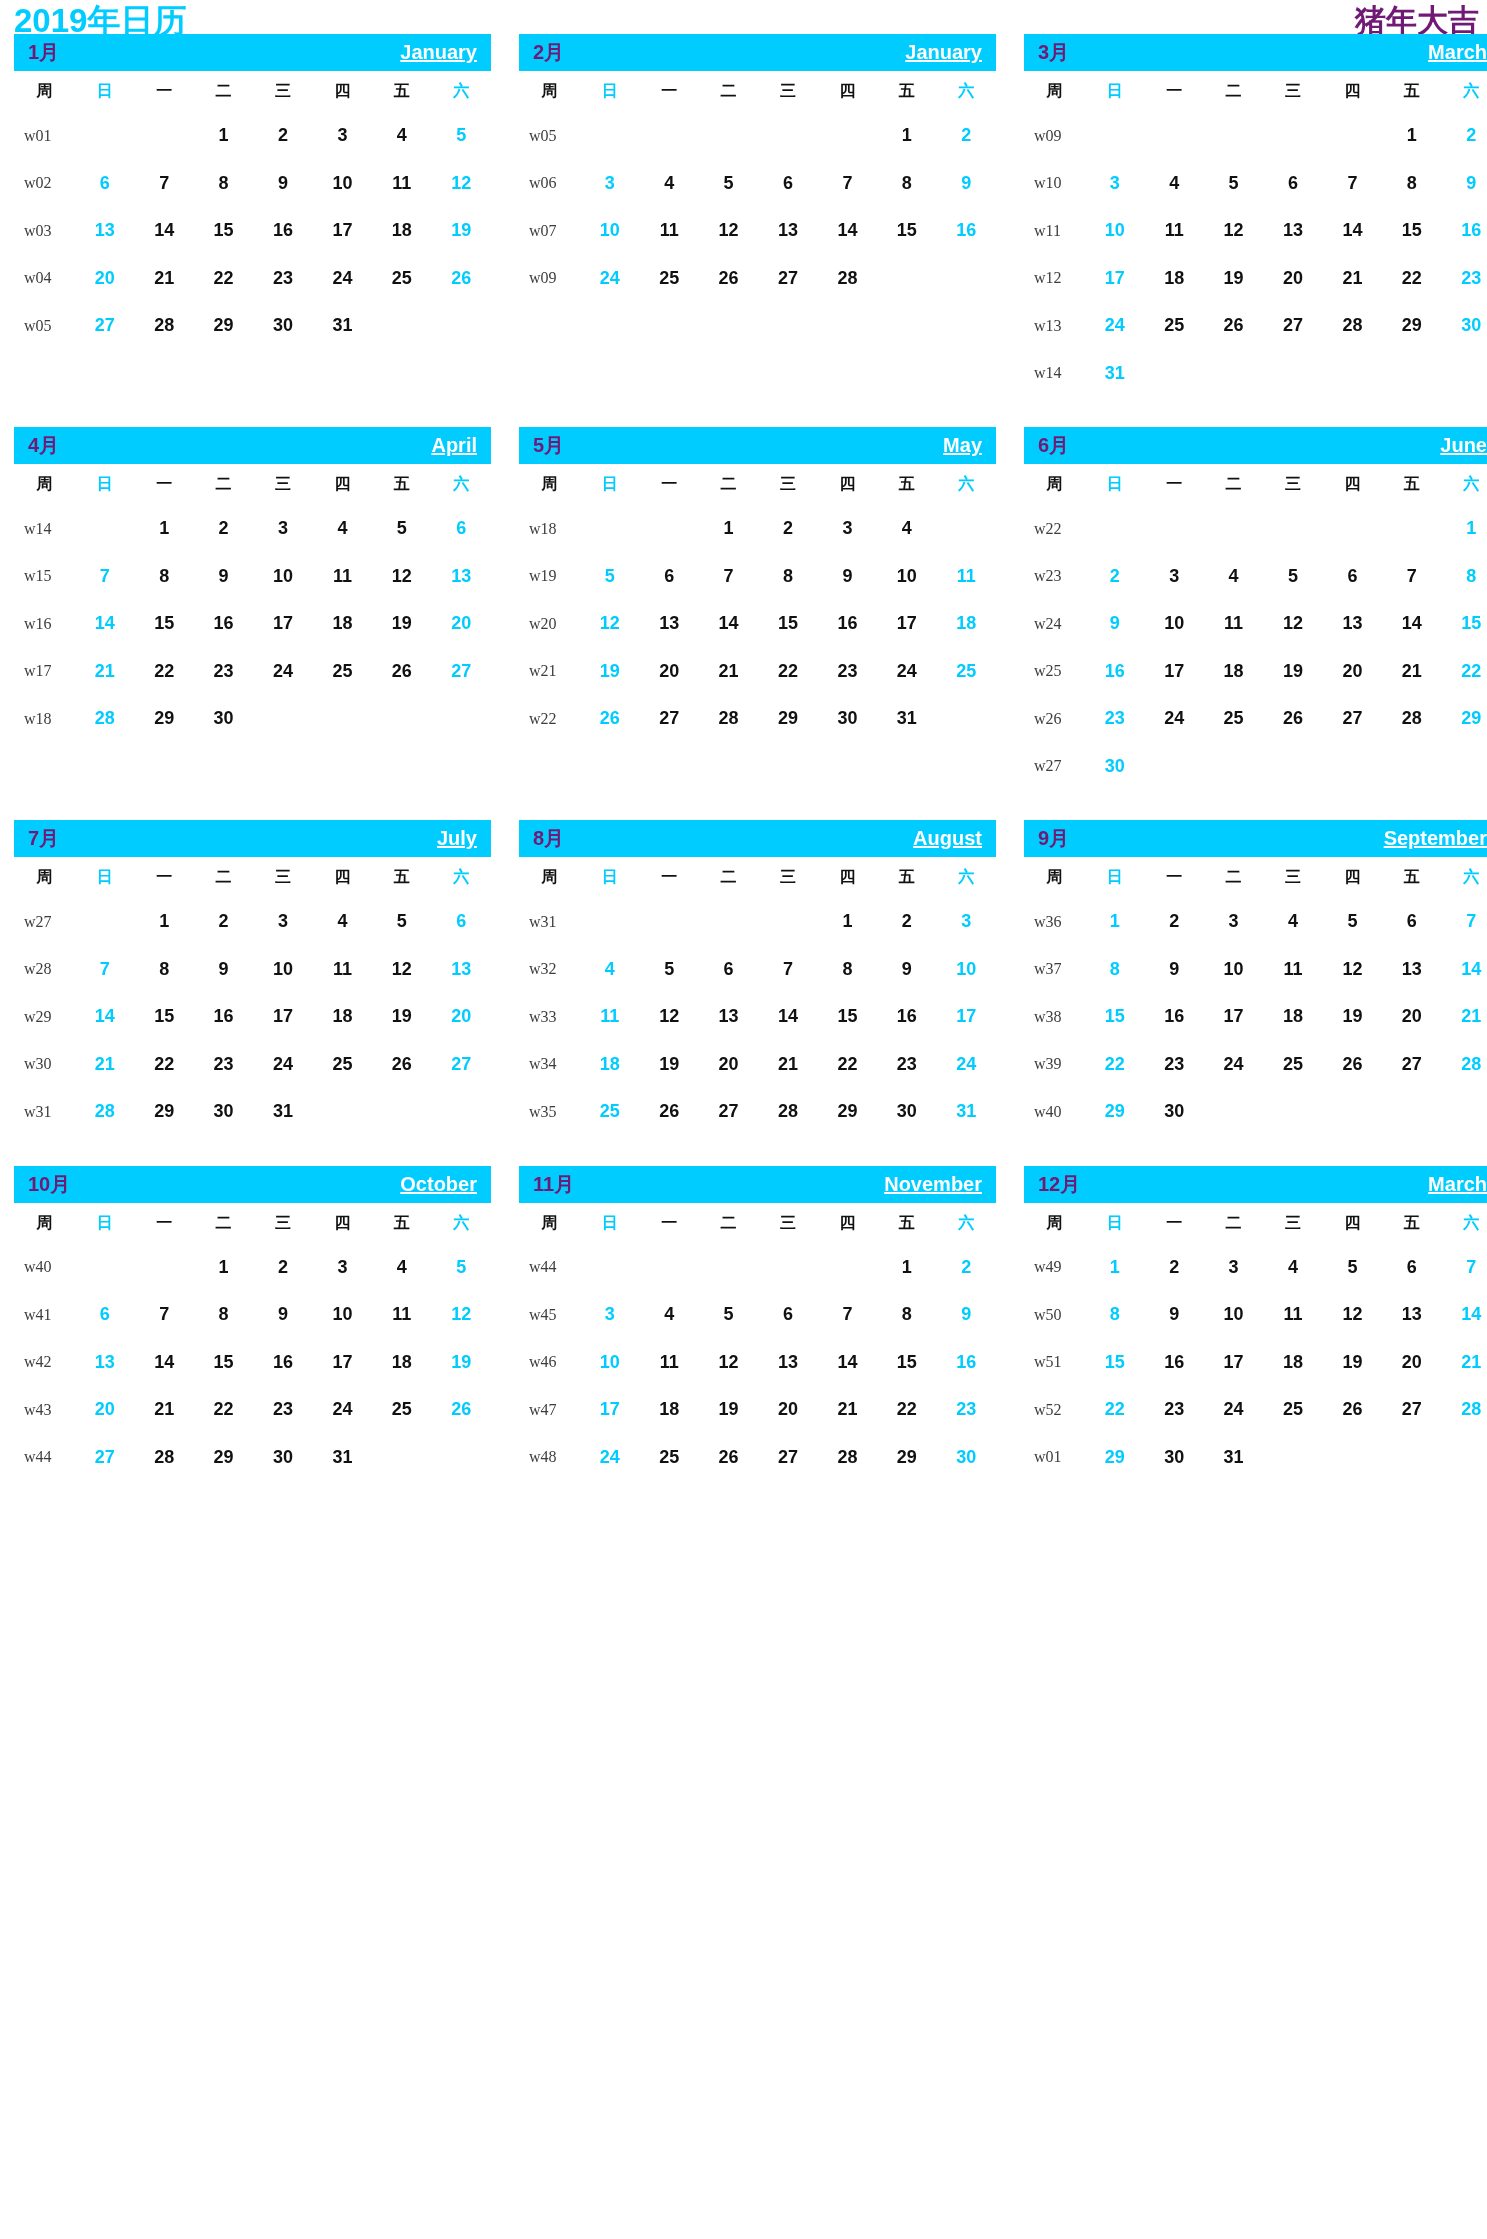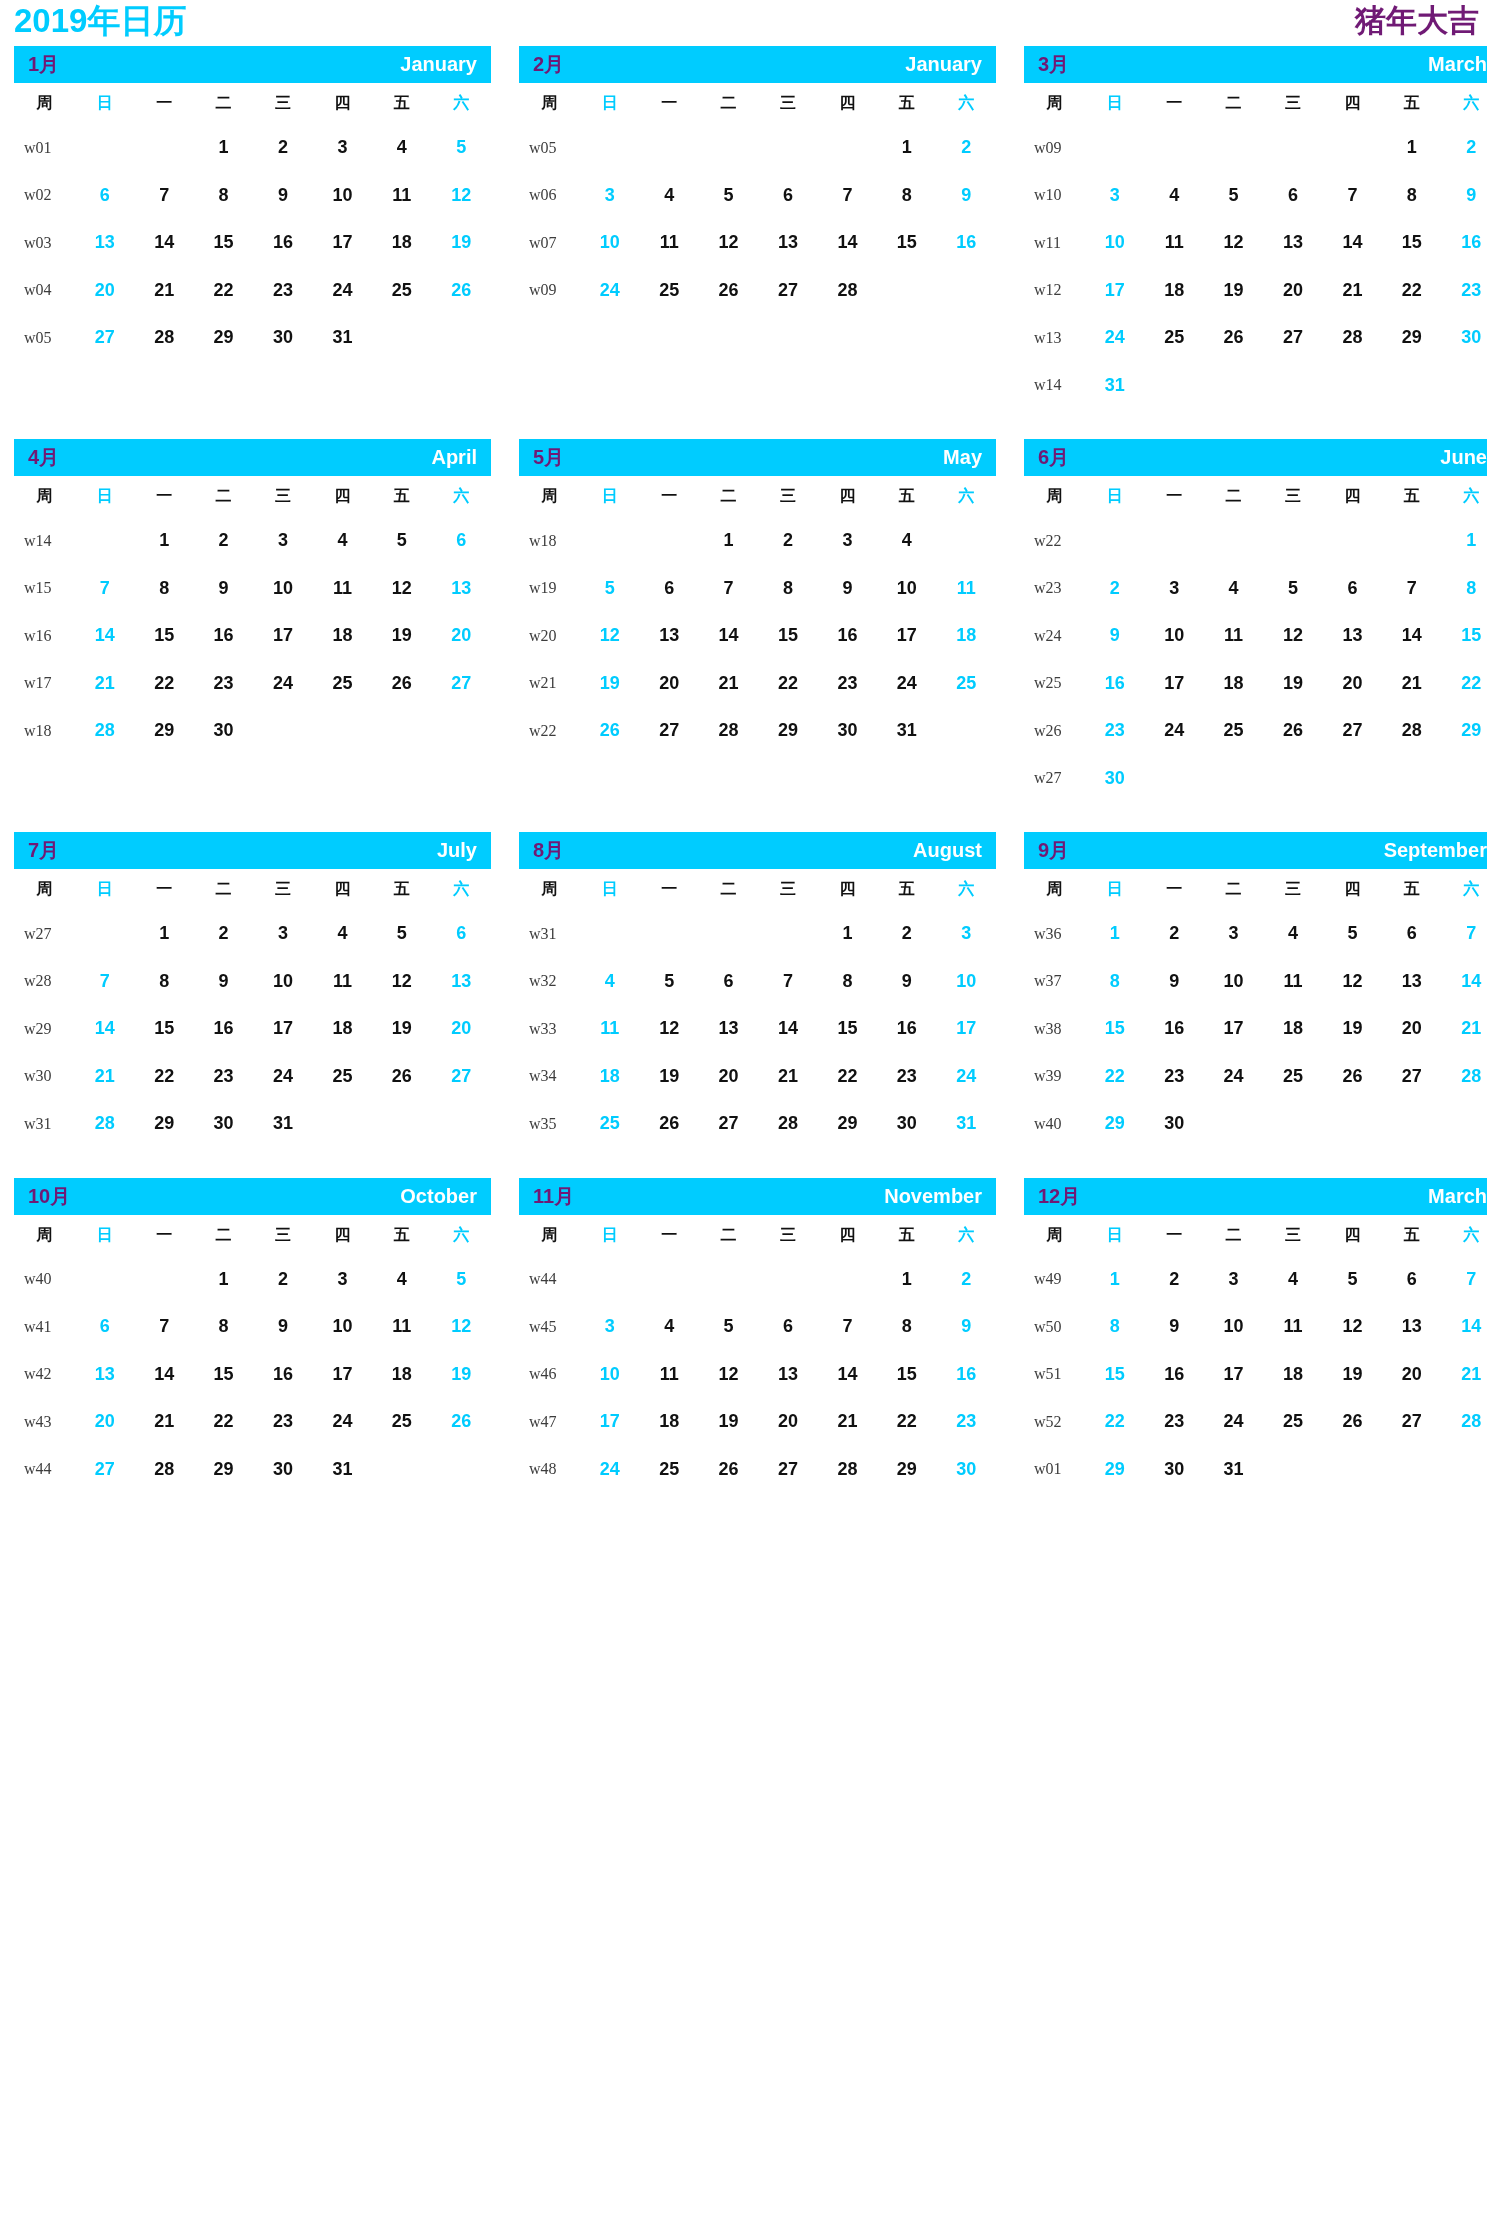--- a/index.html
+++ b/index.html
@@ -17,21 +17,21 @@
     background: #ffffff;
     overflow: hidden;
   }
 
   
   .topbar {
     display: flex;
     align-items: flex-start;
     justify-content: space-between;
     padding: 0 6px 0 14px;
-    height: 46px;
+    height: 34px;
   }
   .year-title {
     font-size: 33px;
     font-weight: bold;
     color: #00CCFF;
     line-height: 42px;
     letter-spacing: 0px;
     white-space: nowrap;
   }
   .zodiac-title {
@@ -69,20 +69,21 @@
     color: #701a75;
     font-size: 20px;
     font-weight: bold;
     line-height: 37px;
   }
   .month-en {
     color: #ffffff;
     font-size: 20px;
     font-weight: bold;
     line-height: 37px;
+    text-decoration: underline;
   }
 
   table.month-table {
     width: 477px;
     border-collapse: collapse;
     table-layout: fixed;
   }
   table.month-table col.wk { width: 61px; }
   table.month-table col.dy { width: 59.4px; }
 

